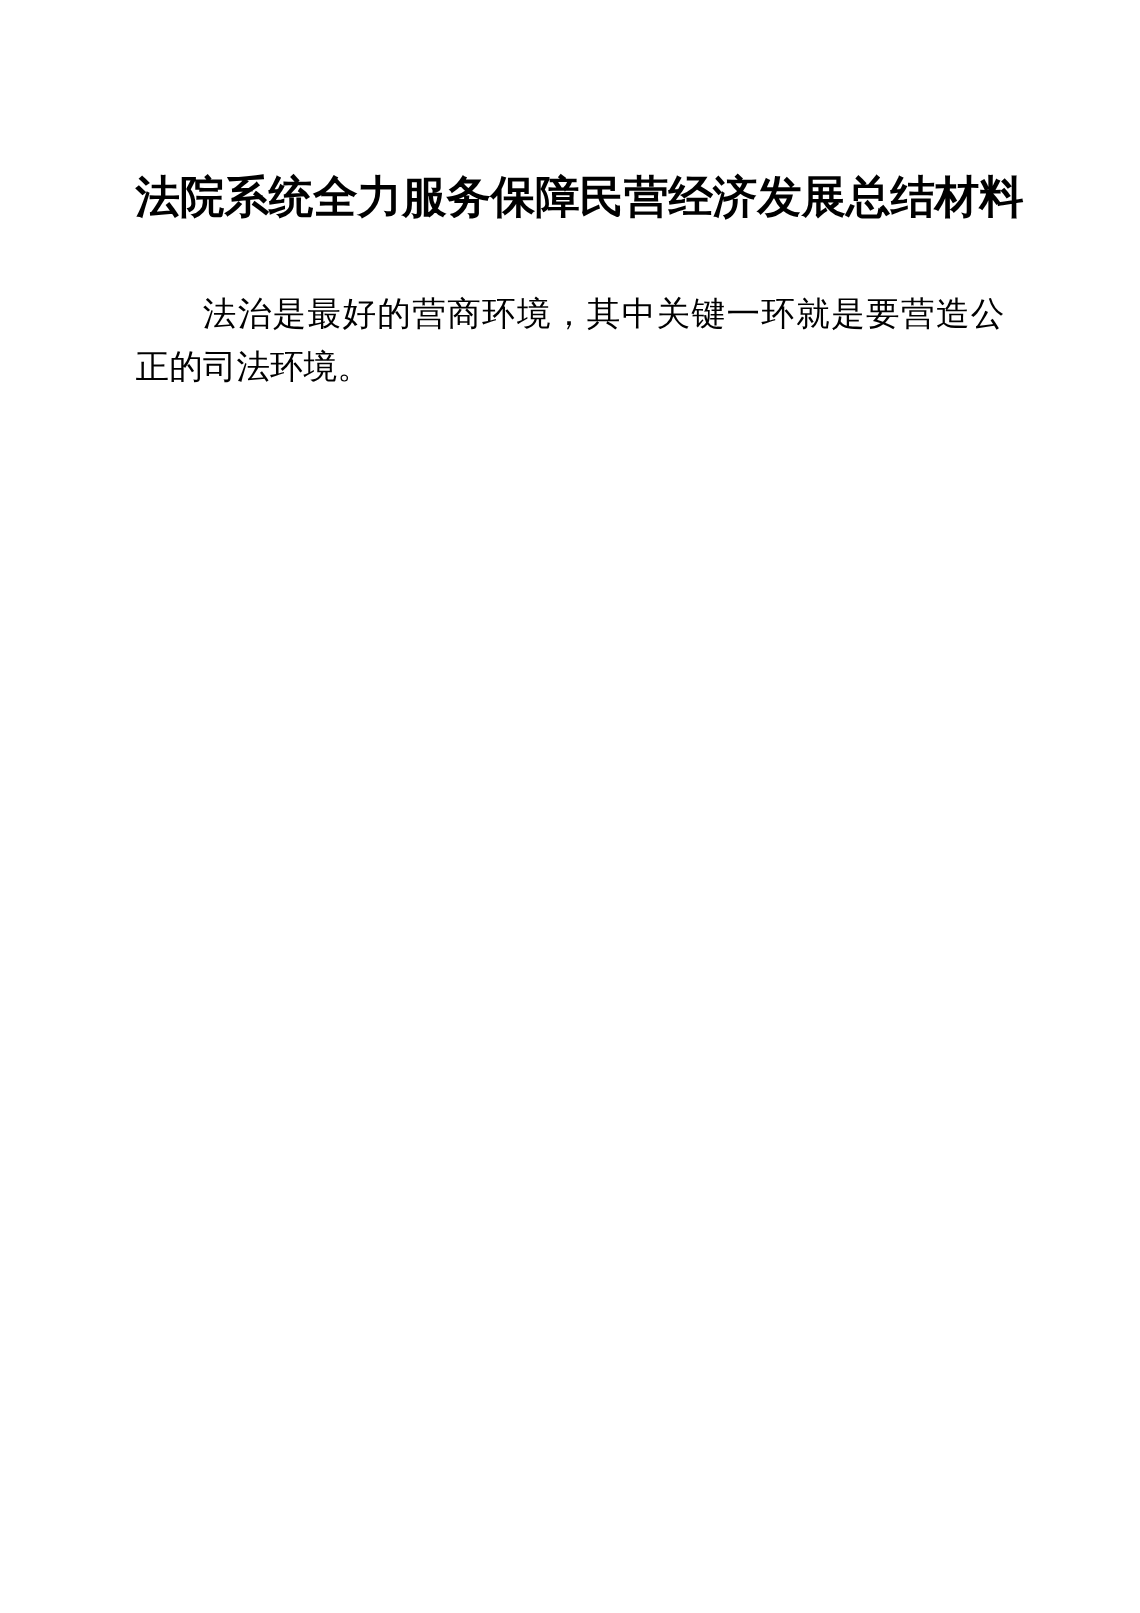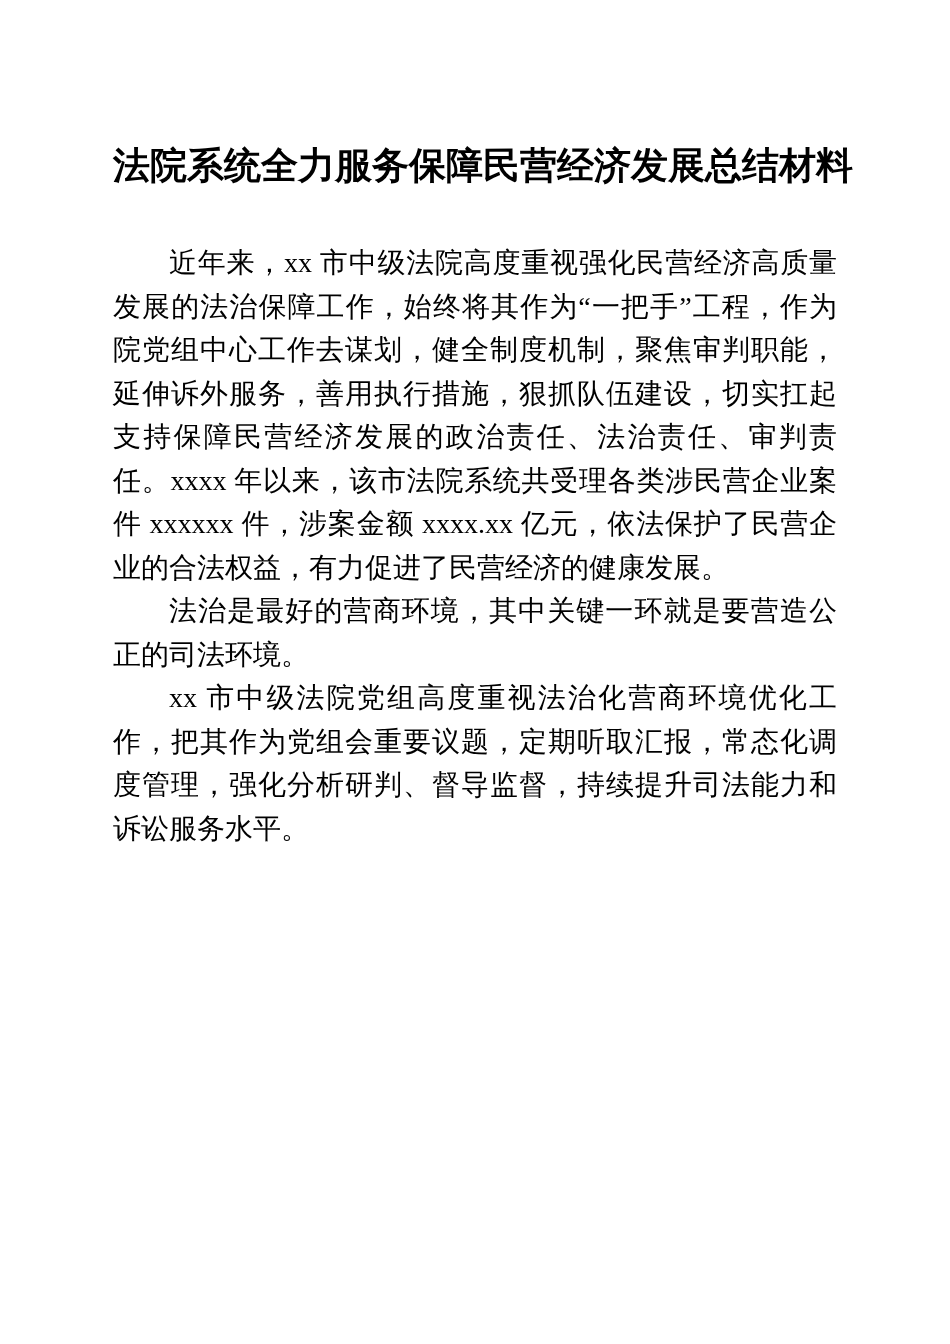--- a/index.html
+++ b/index.html
@@ -40,17 +40,15 @@
     text-indent: 2em;
     word-break: break-all;
   }
 </style>
 </head>
 <body>
 
 <div class="page">
   <h1 class="doc-title">法院系统全力服务保障民营经济发展总结材料</h1>
   <div class="doc-body">
-    <p>近年来，xx 市中级法院高度重视强化民营经济高质量发展的法治保障工作，始终将其作为“一把手”工程，作为院党组中心工作去谋划，健全制度机制，聚焦审判职能，延伸诉外服务，善用执行措施，狠抓队伍建设，切实扛起支持保障民营经济发展的政治责任、法治责任、审判责任。xxxx 年以来，该市法院系统共受理各类涉民营企业案件 xxxxxx 件，涉案金额 xxxx.xx 亿元，依法保护了民营企业的合法权益，有力促进了民营经济的健康发展。</p>
     <p>法治是最好的营商环境，其中关键一环就是要营造公正的司法环境。</p>
-    <p>xx 市中级法院党组高度重视法治化营商环境优化工作，把其作为党组会重要议题，定期听取汇报，常态化调度管理，强化分析研判、督导监督，持续提升司法能力和诉讼服务水平。</p>
   </div>
 </div>
 
 </body></html>

